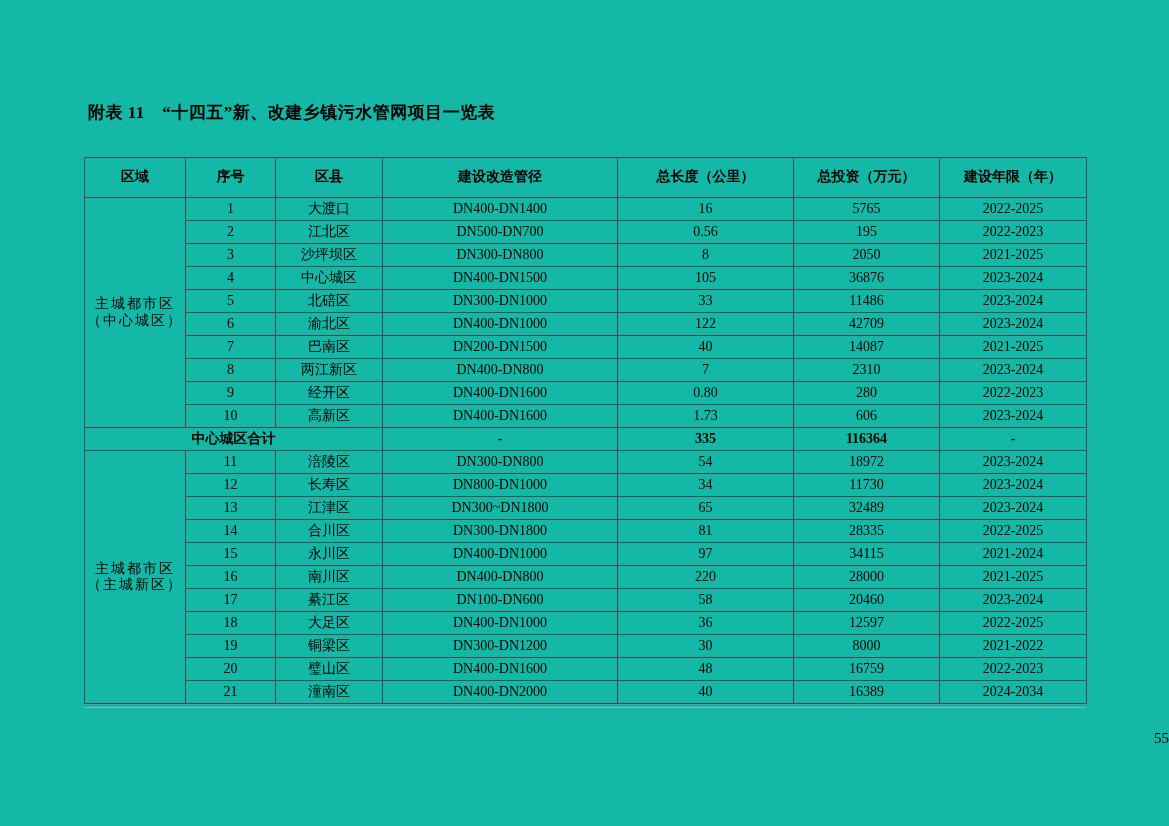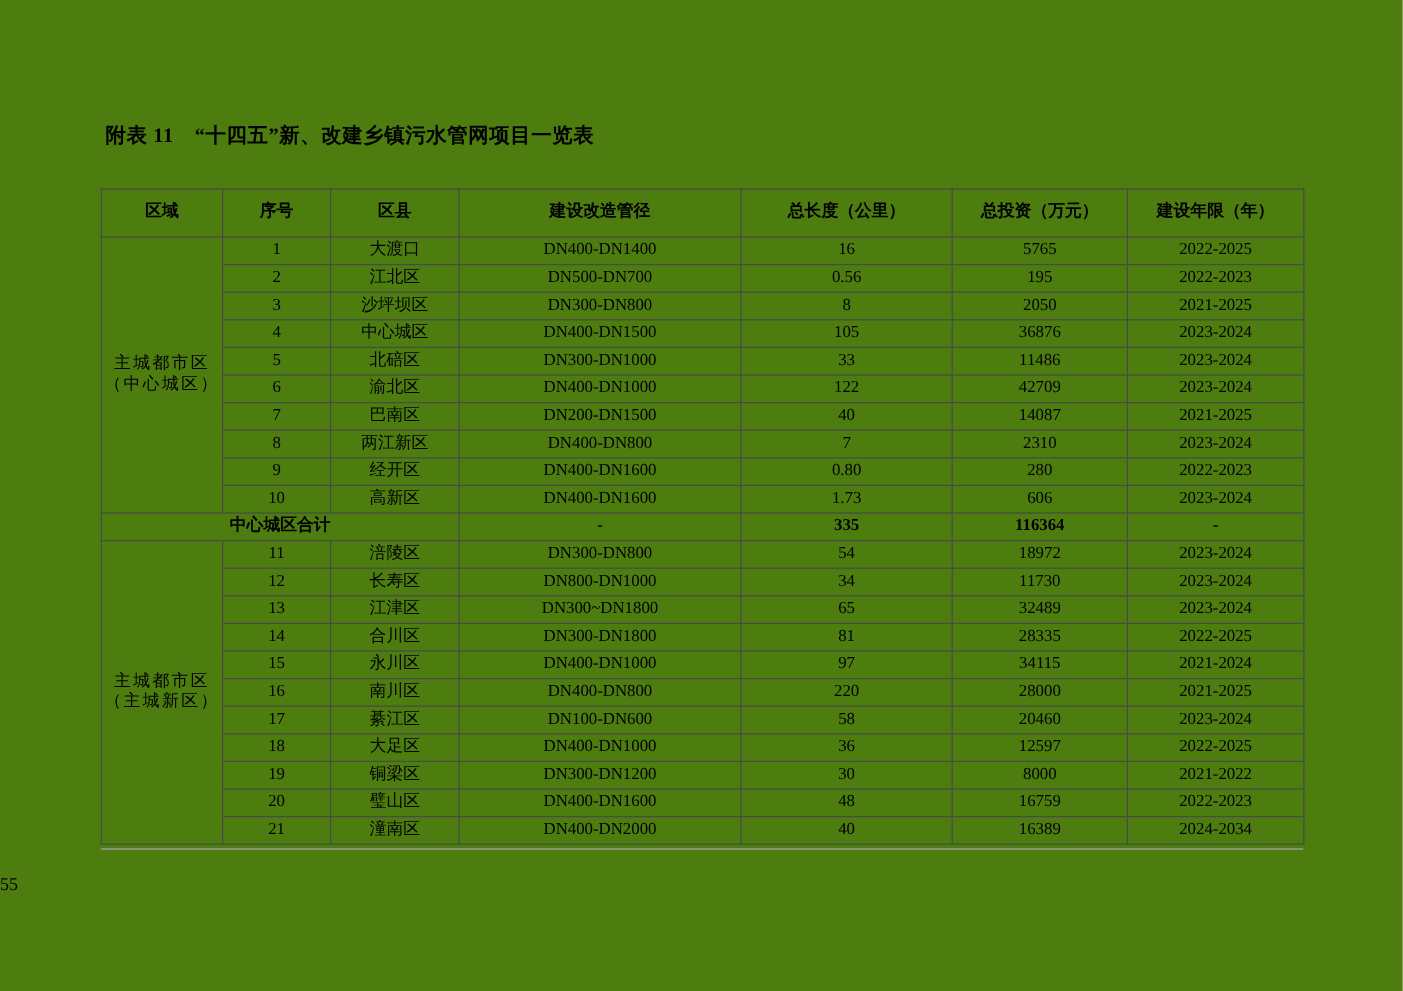--- a/index.html
+++ b/index.html
@@ -1,19 +1,19 @@
 <!DOCTYPE html>
 <html><head>
 <meta charset="utf-8">
 <style>
   html,body { margin:0; padding:0; background:#ffffff; }
   .page {
     position:relative;
     width:1169px; height:826px;
-    background:#4d7c0f;
+    background:#14b8a6;
     color:#000;
     font-family:"Liberation Serif","DejaVu Serif",serif;
     overflow:hidden;
   }
   .doc-title {
     position:absolute;
     left:88px; top:101px;
     margin:0;
     font-size:17px;
     font-weight:bold;
@@ -48,21 +48,21 @@
   .continuation-line {
     position:absolute;
     left:84px; top:707px;
     width:1002px; height:0;
     border-top:1px solid #aaaaaa;
   }
   .page-number {
     position:absolute;
     left:0; top:730px;
     width:1169px;
-    text-align:left;
+    text-align:right;
     font-size:15px;
   }
 </style>
 </head>
 <body>
 
 <div class="page">
 
   <h1 class="doc-title">附表 11　“十四五”新、改建乡镇污水管网项目一览表</h1>
 

